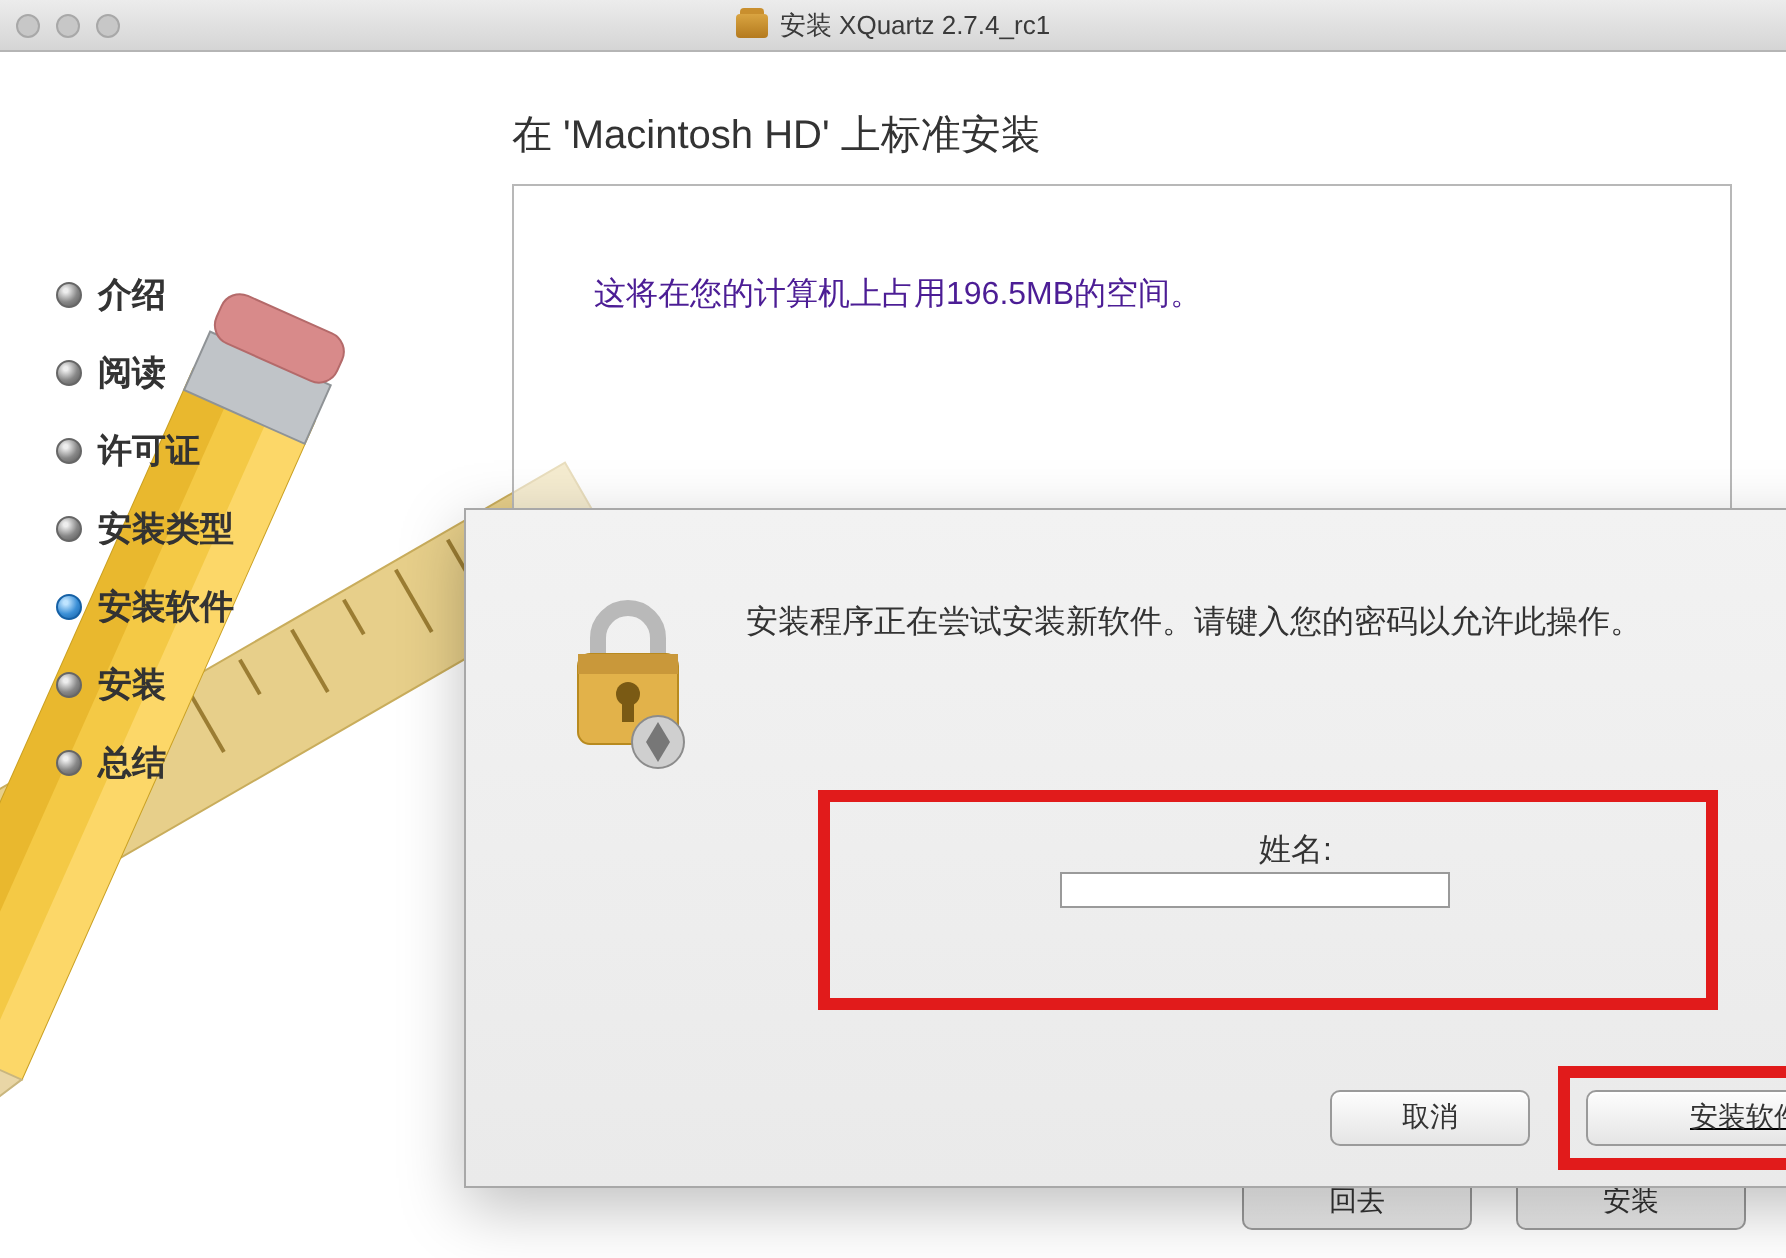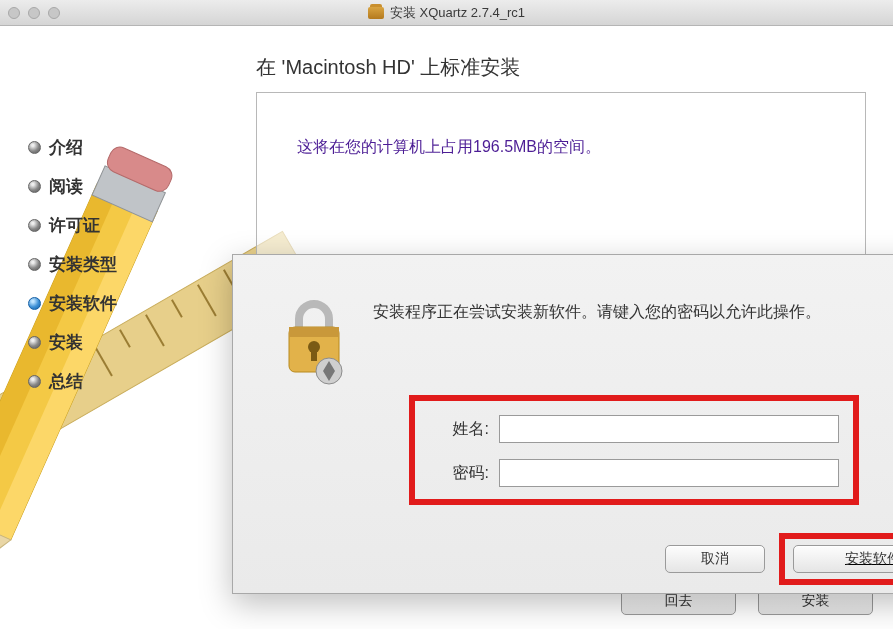--- a/index.html
+++ b/index.html
@@ -146,21 +146,21 @@
   .fields-highlight {
     position: absolute;
     left: 176px; top: 140px;
     width: 450px; height: 110px;
     border: 6px solid #e11b1b;
   }
   .field-row {
     display: flex; align-items: center;
     margin-bottom: 16px;
   }
-  .field-row:first-child { margin-top: 14px; }
+  .field-row:first-child { margin-top: 14px; flex-direction: column; }
   .field-label {
     width: 64px; text-align: right;
     font-size: 16px; color: #333;
     margin-right: 10px;
     margin-left: 10px;
   }
   .field-input {
     flex: 1;
     height: 28px;
     margin-right: 14px;
@@ -289,24 +289,20 @@
       </g>
     </svg>
 
     <div class="auth-msg">安装程序正在尝试安装新软件。请键入您的密码以允许此操作。</div>
 
     <div class="fields-highlight">
       <div class="field-row">
         <span class="field-label">姓名:</span>
         <input class="field-input" type="text" value="" style="">
       </div>
-      <div class="field-row">
-        <span class="field-label">密码:</span>
-        <input class="field-input" type="password" value="" style="">
-      </div>
     </div>
 
     <div class="auth-buttons">
       <button class="btn btn-sm">取消</button>
       <span class="install-highlight">
         <button class="btn btn-wide">安装软件</button>
       </span>
     </div>
   </div>
 

